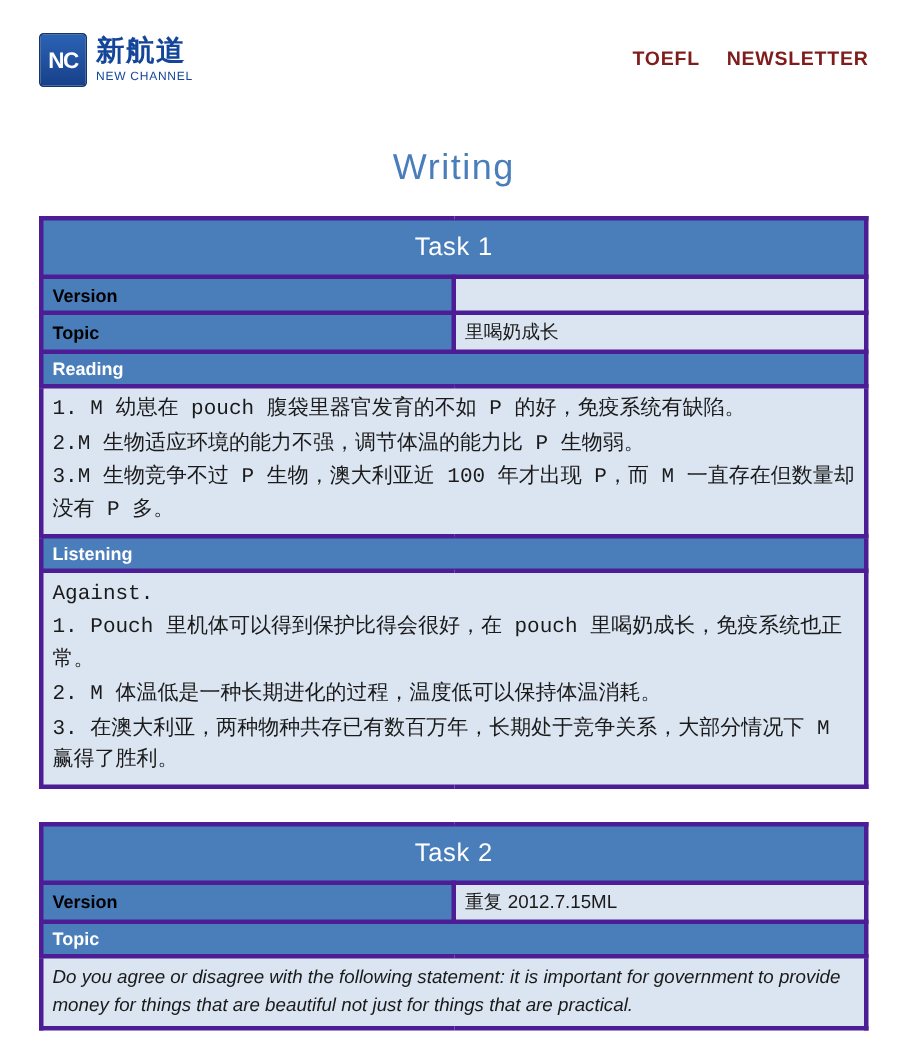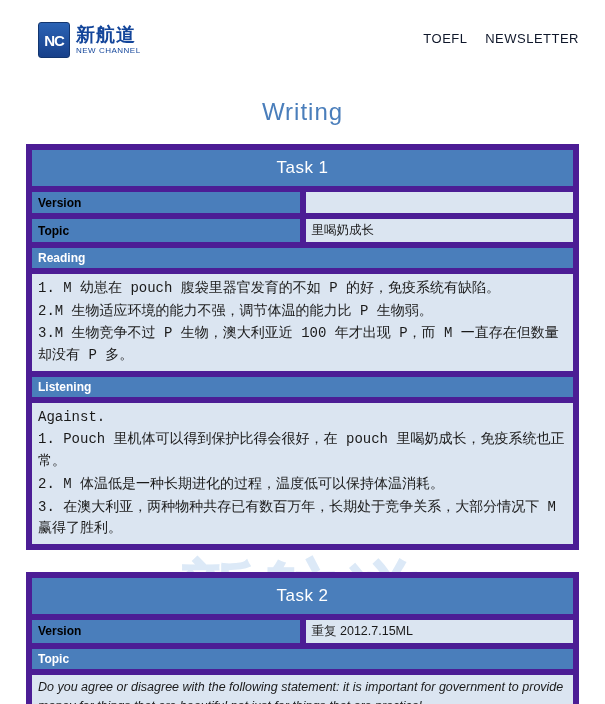--- a/index.html
+++ b/index.html
@@ -56,21 +56,20 @@
     height: 704px;
     box-sizing: border-box;
   }
 
   
   .header {
     position: relative;
     height: 72px;
     padding: 0 10px;
     box-sizing: border-box;
-    margin-left: 12px;
   }
   .logo {
     position: absolute;
     left: 26px;
     top: 22px;
     display: flex;
     align-items: center;
   }
   .logo-mark {
     width: 30px;
@@ -101,22 +100,22 @@
     font-size: 8px;
     color: #13459a;
     letter-spacing: 0.5px;
     margin-top: 2px;
   }
   .header-right {
     position: absolute;
     right: 26px;
     top: 31px;
     font-size: 13px;
-    font-weight: normal;
-    color: #0f172a;
+    font-weight: bold;
+    color: #7f1d1d;
     letter-spacing: 0.5px;
   }
   .header-right span {
     margin-left: 14px;
   }
 
   
   .doc-title {
     text-align: center;
     font-size: 24px;
@@ -127,21 +126,21 @@
 
   
   .task {
     width: 553px;
     margin: 0 auto 22px auto;
     border-collapse: collapse;
     table-layout: fixed;
     font-size: 12.5px;
   }
   .task td {
-    border: 6px solid #4c1d95;
+    border: 3px solid #4c1d95;
     padding: 3px 6px;
     vertical-align: middle;
   }
   .task-head td {
     background: #4a7ebb;
     color: #ffffff;
     text-align: center;
     font-size: 17px;
     padding: 8px 6px;
     letter-spacing: 0.5px;

